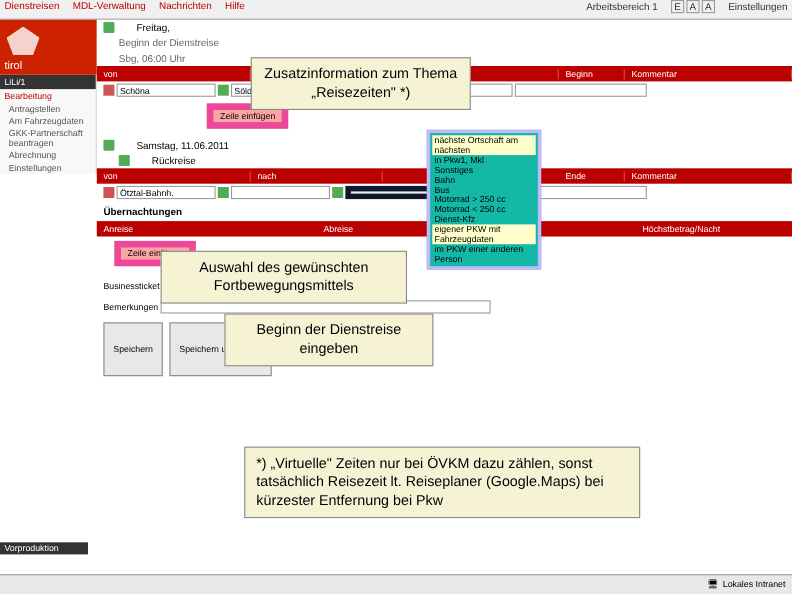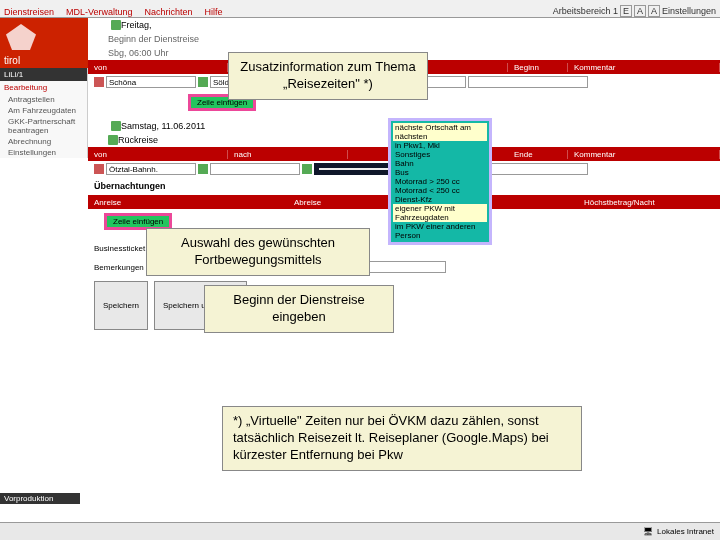--- a/index.html
+++ b/index.html
@@ -1,52 +1,52 @@
 <!DOCTYPE html>
 <html><head>
 <meta charset="utf-8">
 <style>
 *{margin:0;padding:0;box-sizing:border-box;font-family:Arial,sans-serif}
 body{width:720px;height:540px;background:#fff;font-size:9px;overflow:hidden;position:relative}
-.topbar{height:18px;background:#f0f0f0;border-bottom:1px solid #999;display:flex;align-items:flex-end;padding:0 4px;font-size:9px}
+.topbar{height:18px;background:#f0f0f0;border-bottom:1px solid #999;display:flex;align-items:flex-start;padding:0 4px;font-size:9px}
 .topbar-left{display:flex;gap:12px}
 .topbar-left a{color:#b00;text-decoration:none}
-.topbar-right{margin-left:auto;display:flex;gap:2px;align-items:center}
+.topbar-right{margin-left:auto;display:flex;gap:12px;align-items:center}
 .topbar-right span{color:#333}
 .accessibility{display:flex;gap:2px}
 .accessibility span{border:1px solid #999;padding:0 2px;cursor:pointer}
 .settings-btn{color:#b00}
 .main{display:flex;height:510px}
 .logo-area{width:88px;background:#fff}
 .logo-red{width:88px;height:50px;background:#c20;position:relative}
 .logo-text{position:absolute;bottom:2px;left:4px;color:#fff;font-size:10px}
 .logo-eagle{position:absolute;top:6px;left:6px;width:30px;height:26px;background:#fff;opacity:0.8;clip-path:polygon(50% 0,100% 40%,80% 100%,20% 100%,0 40%)}
 .sidebar{width:88px;background:#f8f8f8;border-right:1px solid #ccc;font-size:8px}
 .sidebar-header{background:#333;color:#fff;padding:2px 4px;font-size:8px}
 .sidebar-section{color:#b00;padding:2px 4px;font-weight:normal}
 .sidebar-item{color:#555;padding:1px 4px 1px 8px;cursor:pointer}
 .content{flex:1;position:relative;background:#fff}
 .breadcrumb{padding:2px 6px;font-size:9px;color:#333}
 .back-link{color:#b00;padding:2px 6px;display:flex;align-items:center;gap:4px}
 .back-link::before{content:"◄";color:#b00}
-.section-row{display:flex;padding:2px 23px;gap:0;align-items:center}
+.section-row{display:flex;padding:2px 6px;gap:20px;align-items:center}
 .green-icon{width:10px;height:10px;background:#5a5;border-radius:1px}
 .table-header{background:#b00;color:#fff;display:flex;height:14px;align-items:center;font-size:8px}
 .th{padding:0 6px;border-right:1px solid rgba(255,255,255,0.3)}
 .th-von{width:140px}
 .th-nach{width:120px}
 .th-fort{width:160px}
 .th-beginn{width:60px}
 .th-komm{flex:1}
 .data-row{display:flex;padding:2px 6px;gap:2px;align-items:center;font-size:8px}
 .mini-icon{width:10px;height:10px;background:#c55;display:inline-block}
 .input-sm{border:1px solid #999;height:12px;width:90px;font-size:8px;padding:0 2px}
 .input-time{border:1px solid #999;height:12px;width:40px;font-size:8px}
 .select-sm{border:5px solid #0f172a;height:12px;width:110px;font-size:8px}
-.btn-add{border:3px solid #ec4899;background:#22c55e;padding:1px 6px;font-size:8px;cursor:pointer}
+.btn-add{border:6px solid #ec4899;background:#fca5a5;padding:1px 6px;font-size:8px;cursor:pointer}
 .dropdown-open{position:absolute;background:#14b8a6;border:3px solid #c4b5fd;font-size:8px;padding:2px;z-index:5;width:104px}
 .dropdown-open div{padding:0 2px}
 .dropdown-open .hl{background:#ffc}
 .sec-label{font-weight:bold;padding:4px 6px;font-size:9px}
 .sub-table-header{background:#b00;color:#fff;display:flex;height:14px;align-items:center;font-size:8px}
 .th-anr{width:200px;padding:0 6px}
 .th-abr{width:140px;padding:0 6px}
 .th-nart{width:150px;padding:0 6px}
 .th-hb{flex:1;padding:0 6px}
 .btn-row{padding:4px 6px;display:flex;gap:6px}

